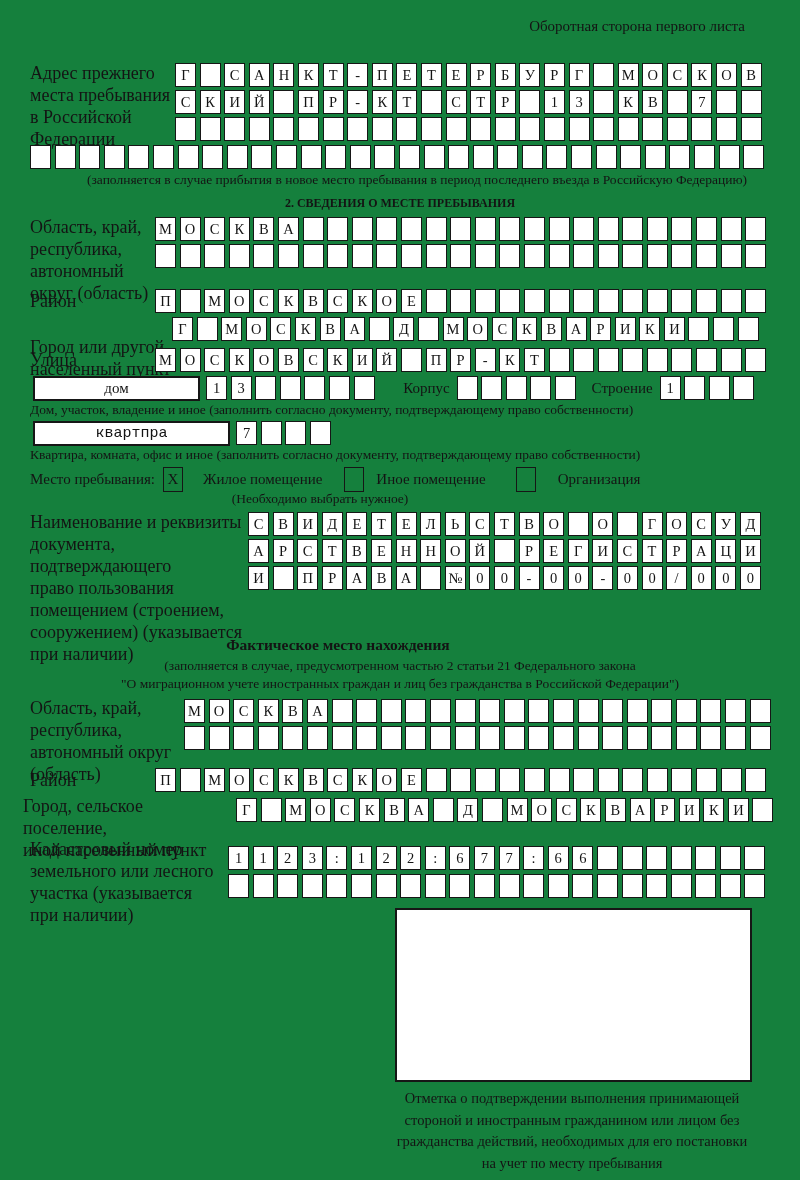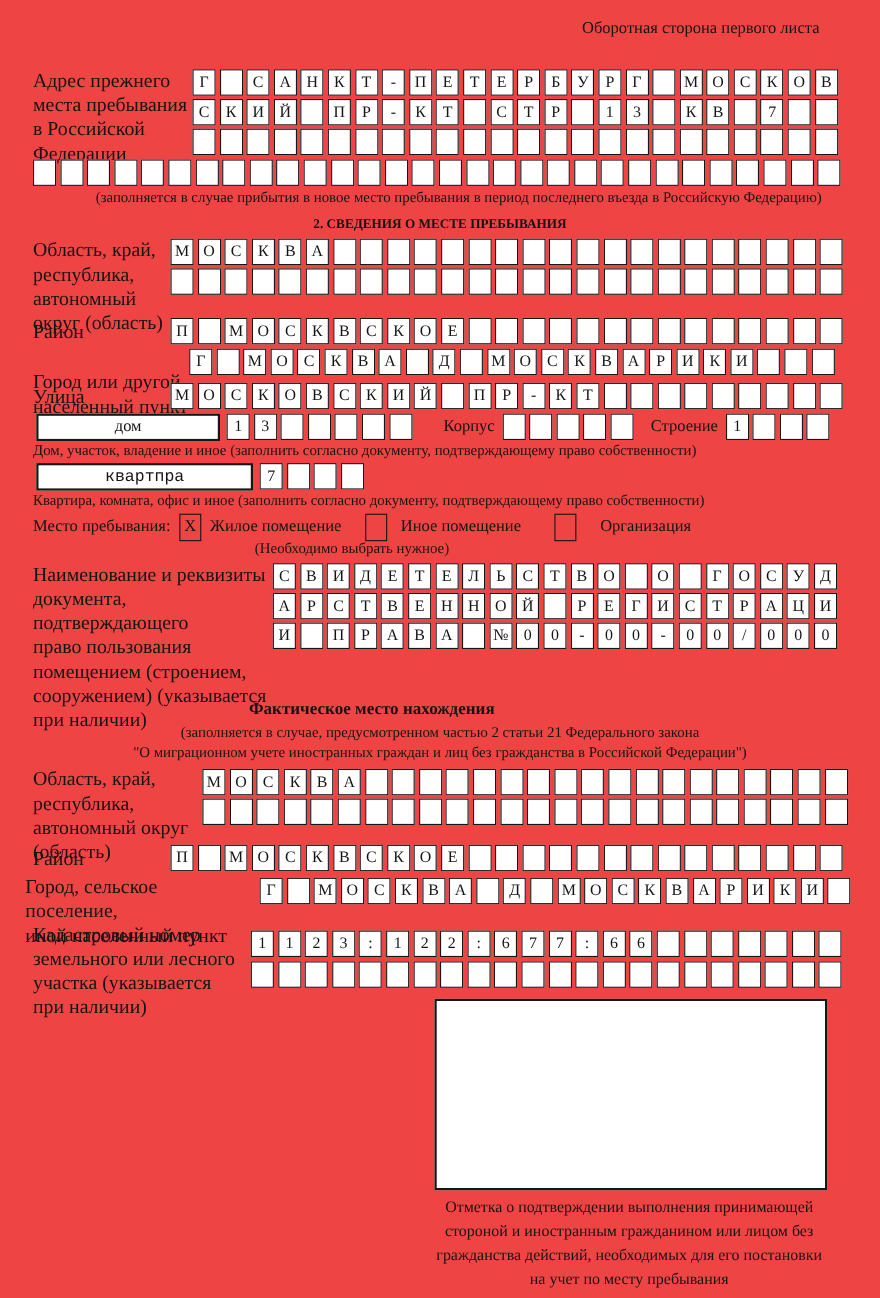--- a/index.html
+++ b/index.html
@@ -1,17 +1,17 @@
 <!DOCTYPE html>
 <html><head>
 <meta charset="utf-8">
 <style>
   html,body{margin:0;padding:0;background:#fff;}
   body{font-family:"Liberation Serif","DejaVu Serif",serif;color:#141414;}
-  .page{position:relative;width:800px;height:1180px;background:#ef4444;overflow:hidden;}
+  .page{position:relative;width:800px;height:1180px;background:#15803d;overflow:hidden;}
   .abs{position:absolute;}
   .hdr{font-size:15px;}
   .lbl{font-size:18px;line-height:22px;white-space:pre-line;}
   .note{font-size:13.5px;}
   .center{text-align:center;}
   .bold{font-weight:bold;}
   .boxrow{display:flex;align-items:flex-start;}
   .cbox{box-sizing:border-box;flex:0 0 auto;width:21px;height:24px;border:1.6px solid #161616;
         margin-right:3.6px;display:inline-flex;align-items:center;justify-content:center;
         font-size:14.5px;background:#fff;}
@@ -330,21 +330,21 @@
         <span class="cbox"></span>
         <span class="cbox"></span>
         <span class="cbox"></span>
       </span>
   </div>
   <div class="abs note" style="left:30px;top:447px;">Квартира, комната, офис и иное (заполнить согласно документу, подтверждающему право собственности)</div>
 
   <div class="abs boxrow" style="left:30px;top:467px;">
     <span class="inlbl" style="margin-right:8px;">Место пребывания:</span>
     <span class="ckbox">X</span>
-    <span class="inlbl" style="margin-left:8px;margin-right:22px;text-align:center;">Жилое помещение</span>
+    <span class="inlbl" style="margin-left:20px;margin-right:22px;text-align:center;">Жилое помещение</span>
     <span class="ckbox"></span>
     <span class="inlbl" style="margin-left:12px;margin-right:30px;">Иное помещение</span>
     <span class="ckbox"></span>
     <span class="inlbl" style="margin-left:22px;">Организация</span>
   </div>
   <div class="abs note center" style="left:170px;top:491px;width:300px;">(Необходимо выбрать нужное)</div>
 
   <div class="abs lbl" style="left:30px;top:511px;width:215px;">Наименование и реквизиты
 документа, подтверждающего
 право пользования

